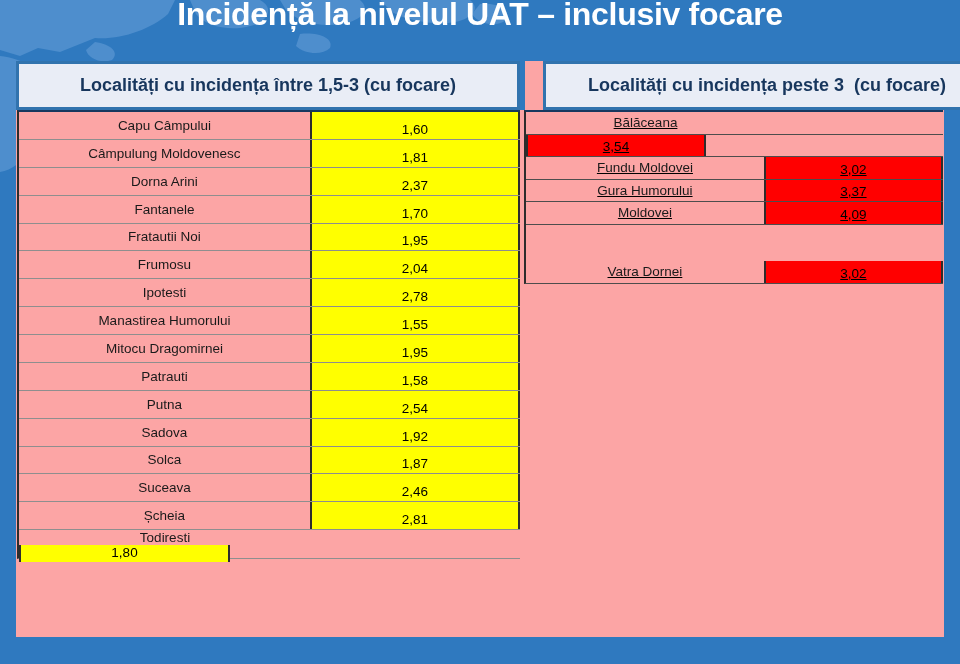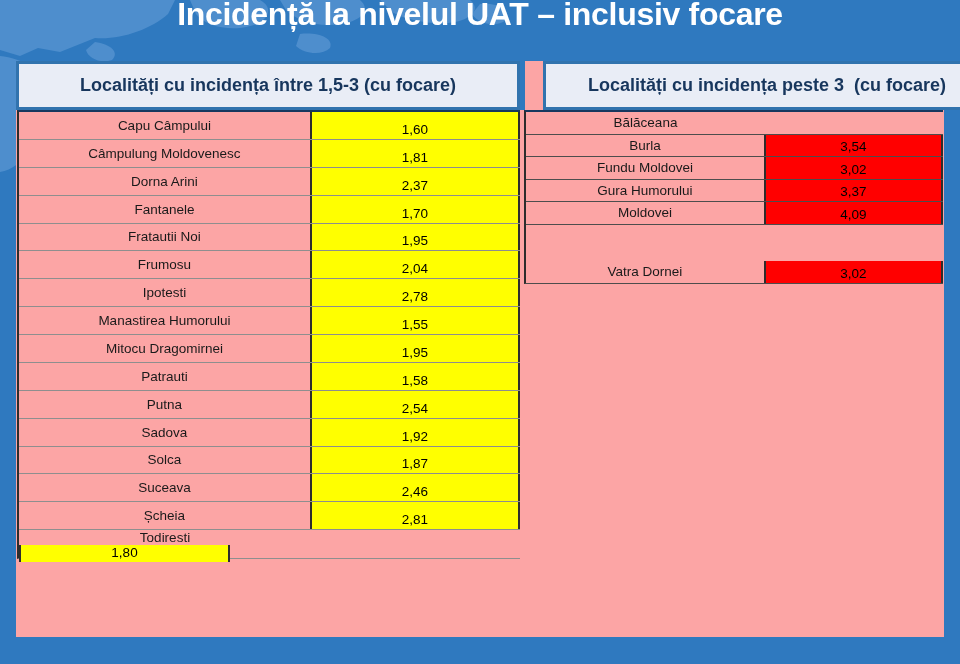--- a/index.html
+++ b/index.html
@@ -64,21 +64,21 @@
     left:1px;top:49px;width:503px;
     border-bottom:1px solid var(--row-line-left);
   }
   .loc-table.right{
     left:508px;top:49px;width:419px;
     border-bottom:1px solid var(--row-line-right);
   }
   .trow{display:flex;width:100%;}
   .loc-table.left .trow{height:27.875px;border-bottom:1px solid var(--row-line-left);}
   .loc-table.left .trow:last-child{border-bottom:none;flex-direction:column;}
-  .loc-table.right .trow{height:22.5px;border-bottom:1px solid var(--row-line-right);}
+  .loc-table.right .trow{height:22.5px;border-bottom:1px solid var(--row-line-right);text-decoration:underline;}
   .loc-table.right .trow:last-child{border-bottom:none;margin-top:36px;}
   .cell{display:flex;justify-content:center;}
   .cell.name{
     align-items:center;
     color:#1a1a1a;
     font-size:13.5px;
   }
   .cell.value{
     align-items:flex-end;
     padding-bottom:2px;
@@ -199,21 +199,20 @@
     <div class="cell name">Todiresti</div>
     <div class="cell value">1,80</div>
   </div>
 </div>
   <div class="loc-table right" id="right-table">
   <div class="trow">
     <div class="cell name">Bălăceana</div>
   </div>
 
   <div class="trow">
-    <div class="cell name">Burla</div>
     <div class="cell value">3,54</div>
   </div>
 
   <div class="trow">
     <div class="cell name">Fundu Moldovei</div>
     <div class="cell value">3,02</div>
   </div>
 
   <div class="trow">
     <div class="cell name">Gura Humorului</div>

